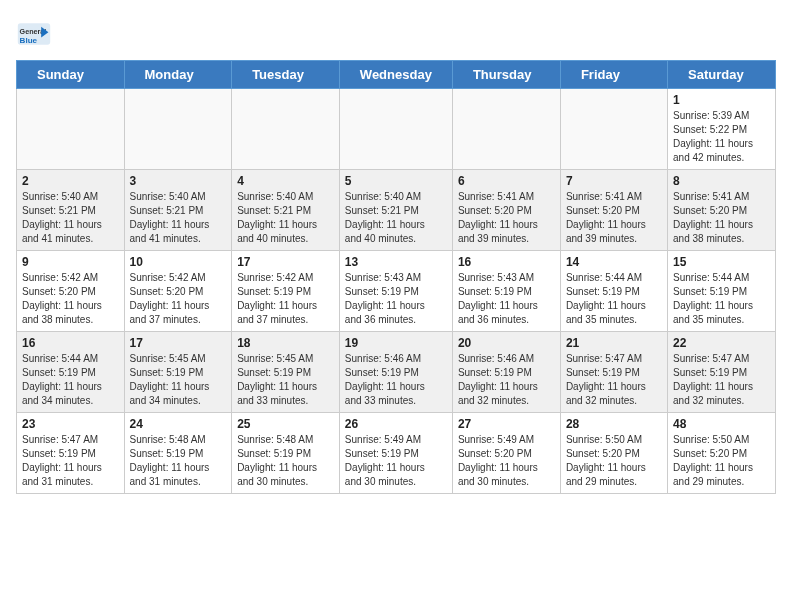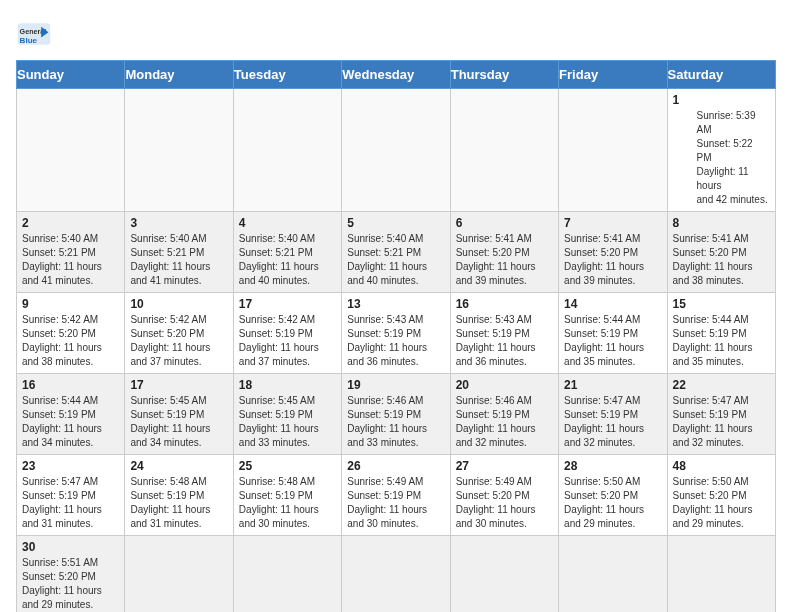--- a/index.html
+++ b/index.html
@@ -46,21 +46,21 @@
     }
     .calendar {
       width: 100%;
       border-collapse: collapse;
       border: 1px solid #ccc;
     }
     .calendar th {
       background-color: #3a7abf;
       color: #fff;
       text-align: left;
-      padding: 6px 0;
+      padding: 6px 20px;
       font-size: 13px;
       font-weight: bold;
       border: 1px solid #5a9ad4;
     }
     .calendar td {
       vertical-align: top;
       border: 1px solid #ccc;
       padding: 4px 5px;
       width: calc(100% / 7);
       min-height: 80px;
@@ -126,21 +126,21 @@
   <tbody id="calendar-body">
   <tr>
         <td class="empty"></td>
         <td class="empty"></td>
         <td class="empty"></td>
         <td class="empty"></td>
         <td class="empty"></td>
         <td class="empty"></td>
         <td>
           <span class="day-number">1</span>
-          <div class="day-info" style="white-space: pre-line; margin-left: 24px;">Sunrise: 5:39 AM
+          <div class="day-info" style="white-space: pre-line;">Sunrise: 5:39 AM
 Sunset: 5:22 PM
 Daylight: 11 hours
 and 42 minutes.</div>
         </td>
       </tr>
       <tr class="row-shade">
         <td>
           <span class="day-number">2</span>
           <div class="day-info" style="white-space: pre-line;">Sunrise: 5:40 AM
 Sunset: 5:21 PM
@@ -335,30 +335,15 @@
 Daylight: 11 hours
 and 29 minutes.</div>
         </td>
         <td>
           <span class="day-number">48</span>
           <div class="day-info" style="white-space: pre-line;">Sunrise: 5:50 AM
 Sunset: 5:20 PM
 Daylight: 11 hours
 and 29 minutes.</div>
         </td>
-      </tr>
-      <tr class="row-shade">
-        <td>
-          <span class="day-number">30</span>
-          <div class="day-info" style="white-space: pre-line;">Sunrise: 5:51 AM
-Sunset: 5:20 PM
-Daylight: 11 hours
-and 29 minutes.</div>
-        </td>
-        <td class="empty"></td>
-        <td class="empty"></td>
-        <td class="empty"></td>
-        <td class="empty"></td>
-        <td class="empty"></td>
-        <td class="empty"></td>
       </tr>
     </tbody>
 </table>
 
 </body></html>

